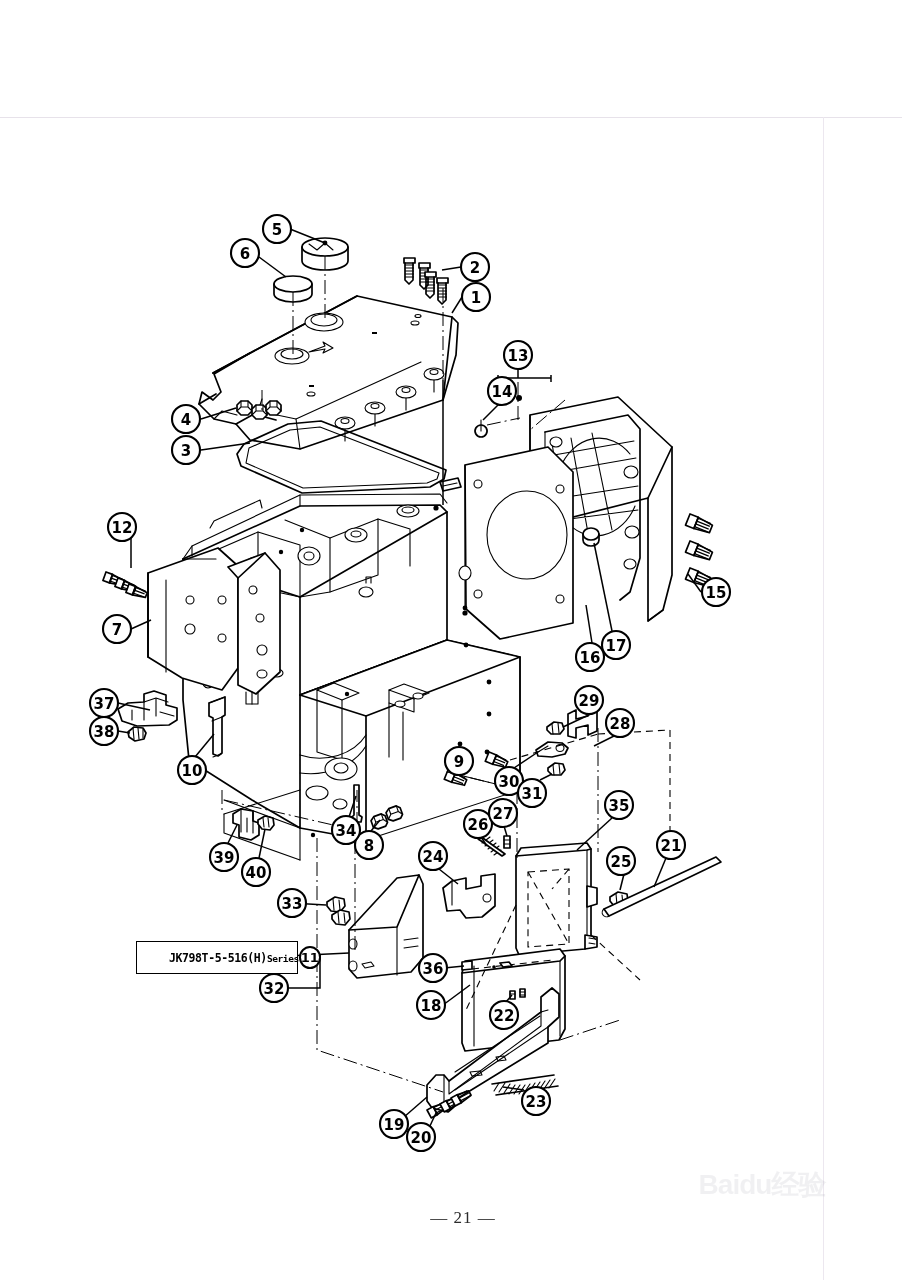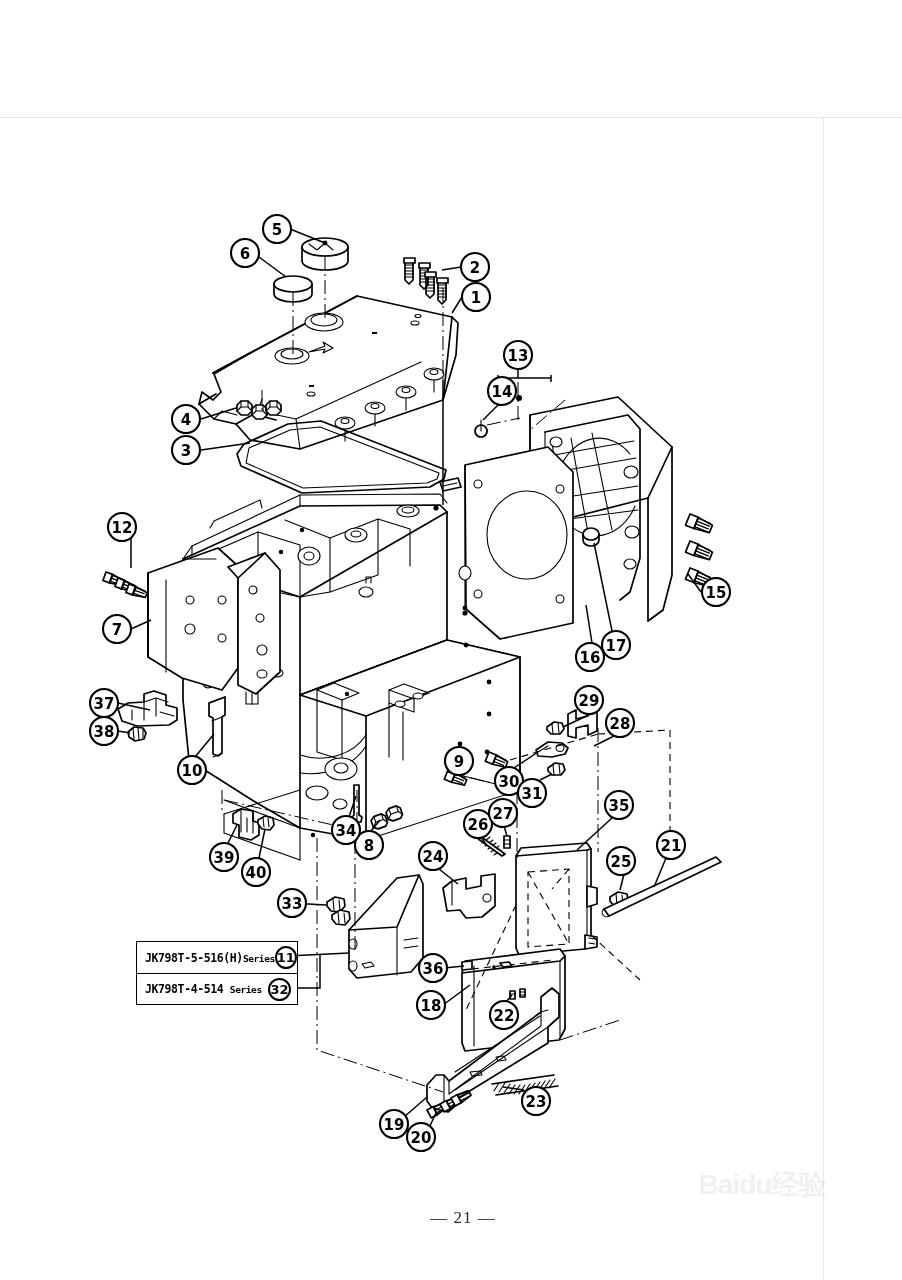--- a/index.html
+++ b/index.html
@@ -13,21 +13,21 @@
            font-size:17px;letter-spacing:1px;color:#2b2b2b;}
   .wm{position:absolute;left:633px;top:1163px;width:258px;height:84px;
       opacity:.10;pointer-events:none;}
   .wm .wm1{font-family:Liberation Sans, sans-serif;font-weight:bold;font-size:28px;
            color:#7a7a8a;letter-spacing:-1px;line-height:44px;text-align:center;}
   .wm .wm2{font-family:"DejaVu Sans",sans-serif;font-size:21px;color:#8a8a99;
            letter-spacing:.5px;}
   .seriesbox{position:absolute;left:136px;top:941px;width:160px;
              border:1.6px solid #000;background:#fff;}
   .seriesrow{height:31px;display:flex;align-items:center;justify-content:space-between;
-             padding:0 6px 0 8px;box-sizing:border-box;}
+             padding:0 6px 0 8px;box-sizing:border-box;margin-left:24px;}
   .seriesrow + .seriesrow{border-top:1.6px solid #000;}
   .seriestxt{font-family:"DejaVu Sans Mono",monospace;font-size:11.5px;
              font-weight:bold;letter-spacing:-.4px;white-space:nowrap;}
   .seriestxt .sfx{font-size:9.5px;}
   .cnum{display:inline-flex;align-items:center;justify-content:center;
         width:23px;height:23px;border:2px solid #000;border-radius:50%;
         font-family:"DejaVu Sans",sans-serif;font-weight:bold;font-size:13px;
         background:#fff;box-sizing:border-box;}
   text.cl{font-family:"DejaVu Sans",sans-serif;font-weight:bold;font-size:15px;
           text-anchor:middle;dominant-baseline:central;fill:#000;}
@@ -723,24 +723,20 @@
         </g>
       </g>
 
   </svg>
 
   <div class="seriesbox">
     <div class="seriesrow">
       <span class="seriestxt"><span>JK798T-5-516</span><span>(H)</span><span class="sfx">Series</span></span>
       <span class="cnum">11</span>
     </div>
-    <div class="seriesrow">
-      <span class="seriestxt"><span>JK798T-4-514</span>&nbsp;<span class="sfx">Series</span></span>
-      <span class="cnum">32</span>
-    </div>
   </div>
 
   <div class="pagenum">— 21 —</div>
 
   <div class="wm">
     <div class="wm1">Baidu经验</div>
   </div>
 
 </div>
 

